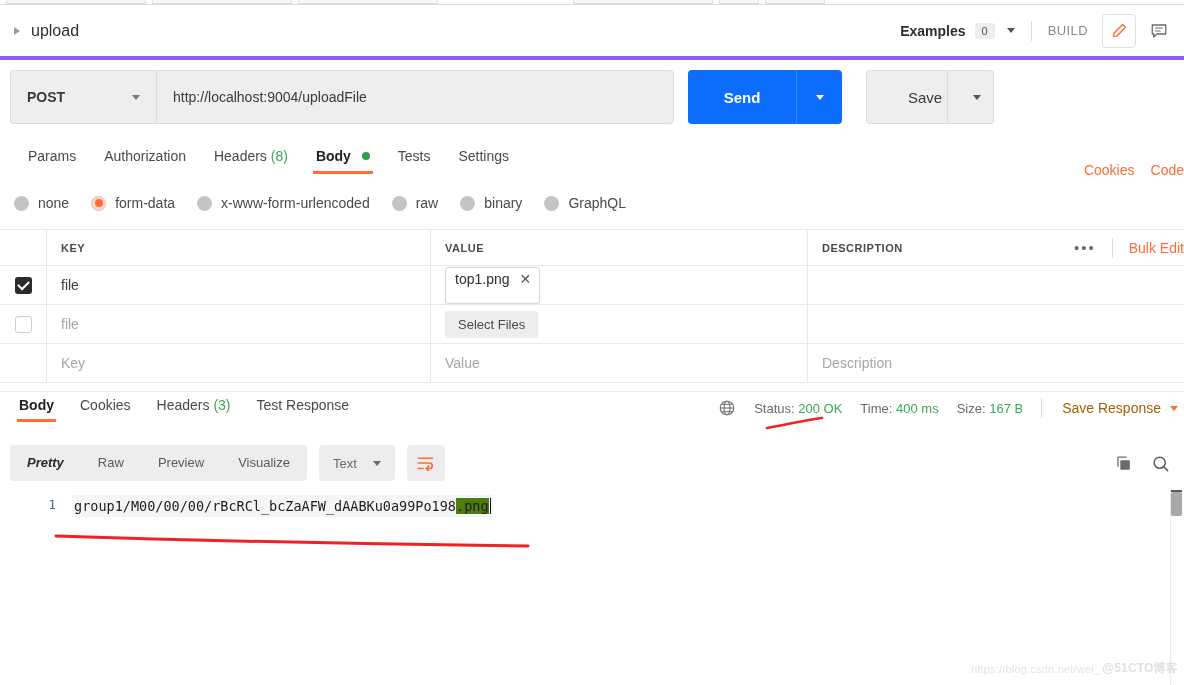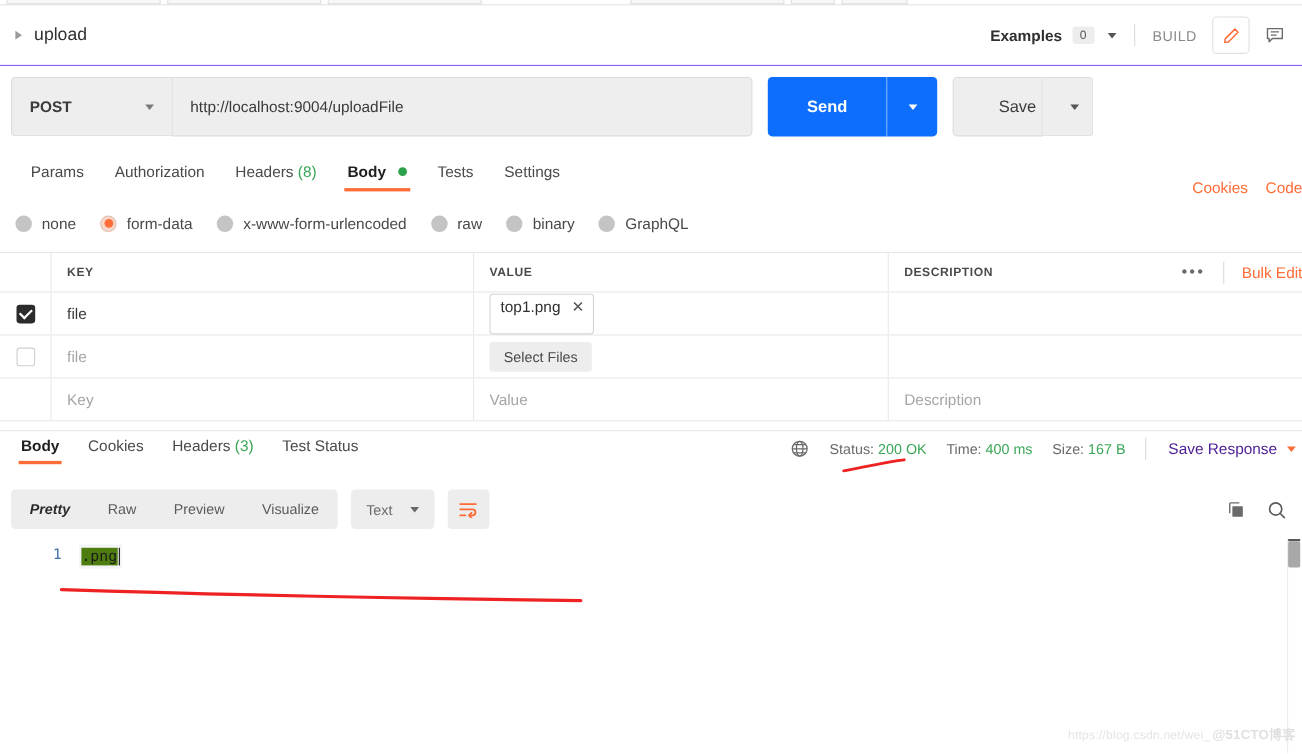--- a/index.html
+++ b/index.html
@@ -13,21 +13,21 @@
   }
 
   
   .tabstrip { position: absolute; top: 0; left: 0; width: 1184px; height: 5px; background:#ffffff; }
   .tabstrip .tchip { position:absolute; top:-26px; height:30px; background:#f7f7f7; border:1px solid #e2e2e2; border-bottom:1px solid #dcdcdc;}
   .tabstrip .tgap  { position:absolute; top:4px; height:1px; background:#dcdcdc; }
 
   
   .crumbrow {
     position: absolute; top: 5px; left: 0; width: 1184px; height: 55px;
-    background: #ffffff; border-bottom: 1px solid #8b5cf6;
+    background: #ffffff; border-bottom: 4px solid #8b5cf6;
     display: flex; align-items: center;
   }
   .crumb { display: flex; align-items: center; margin-left: 14px; }
   .tri {
     width: 0; height: 0; border-left: 6px solid #9b9b9b;
     border-top: 4.5px solid transparent; border-bottom: 4.5px solid transparent;
     margin-right: 11px;
   }
   .crumb-label { font-size: 16px; color: #2f2f2f; }
 
@@ -71,21 +71,21 @@
   .send-btn {
     width: 108px; background: #0d6efd; color: #fff; font-weight: 700; font-size: 15px;
     display: flex; align-items: center; justify-content: center; border-radius: 4px 0 0 4px;
   }
   .send-caret {
     width: 46px; background: #0d6efd; border-left: 1px solid #3b87fd;
     border-radius: 0 4px 4px 0; display:flex; align-items:center; justify-content:center;
   }
   .send-caret .caret-d { border-top-color:#fff; margin-left:0; }
   .save-btn {
-    width: 82px; margin-left: 14px; background:#eeeeee; border:1px solid #dcdcdc;
+    width: 82px; margin-left: 24px; background:#eeeeee; border:1px solid #dcdcdc;
     border-radius: 4px 0 0 4px; display:flex; align-items:center; justify-content:center;
     font-size: 15px; color:#3a3a3a;padding-left:36px;
   }
   .save-caret {
     width: 46px; background:#eeeeee; border:1px solid #dcdcdc; border-left:none;
     border-radius: 0 4px 4px 0; display:flex; align-items:center; justify-content:center;
   }
 
   
   .reqtabs {
@@ -149,21 +149,21 @@
 
   
   .resptabs {
     position: absolute; top: 391px; left: 0; width: 1184px; height: 38px;
     display: flex; align-items: flex-start; padding-left: 6px; border-top: 1px solid #e8e8e8;
   }
   .resptabs .rtab { padding: 5px 13px 13px 13px; }
   .resp-right { margin-left:auto; display:flex; align-items:center; gap:0; padding: 6px 6px 0 0; font-size:13px; }
   .meta { margin-left: 18px; color:#6a6a6a; }
   .meta b { font-weight: 400; color: #3aa757; }
-  .savresp { color:#4c1d95; margin-left: 20px; font-size: 14px; }
+  .savresp { color:#a16207; margin-left: 20px; font-size: 14px; }
   .savresp-caret { width:0;height:0;border-top:5px solid #ff6c37;border-left:4.5px solid transparent;border-right:4.5px solid transparent; margin-left:9px; }
 
   
   .viewbar { position: absolute; top: 443px; left: 10px; width: 1174px; height: 40px; display:flex; align-items:center; }
   .segs { display:flex; background:#ededed; border-radius:4px; height: 36px; align-items:center; }
   .seg { padding: 0 17px; font-size: 13px; color:#5a5a5a; line-height:36px; }
   .seg.active { color:#2b2b2b; font-weight:700;font-style:italic; }
   .textsel {
     margin-left: 12px; background:#ededed; border-radius:4px; height:36px; display:flex;
     align-items:center; padding: 0 14px; font-size:13px; color:#6a6a6a; gap: 16px;
@@ -366,21 +366,21 @@
   </div>
 </div>
 
 <div class="resptabs">
   <div class="rtab active"><span>Body</span></div>
   <div class="rtab"><span>Cookies</span></div>
   <div class="rtab">
     <span>Headers</span>
     <span class="cnt">(3)</span>
   </div>
-  <div class="rtab"><span>Test Status</span></div>
+  <div class="rtab"><span>Test Response</span></div>
 
   <div class="resp-right">
     <span style="display:flex;align-items:center;">
       <svg width="18" height="18" viewBox="0 0 24 24" fill="none" stroke="#6a6a6a" stroke-width="1.5">
         <circle cx="12" cy="12" r="9"></circle>
           <ellipse cx="12" cy="12" rx="4" ry="9"></ellipse>
           <path d="M3 12h18M4.5 7h15M4.5 17h15"></path>
       </svg>
     </span>
     <span class="meta">
@@ -434,21 +434,21 @@
       </svg>
     </span>
   </div>
 </div>
 
 <div class="codearea">
   <div class="gutter">
     <span>1</span>
   </div>
   <div class="codeline">
-    <span class="hl">.png</span><span class="caret-bar"></span>
+    <span>group1/M00/00/00/rBcRCl_bcZaAFW_dAABKu0a99Po198</span><span class="hl">.png</span><span class="caret-bar"></span>
   </div>
   <div class="scrollrail"></div>
   <div class="vscroll-track"></div>
   <div class="vscroll"></div>
 </div>
 
 <svg class="annot">
   <path d="M767 428 C 790 424, 805 420, 822 418" stroke="#ee2222" stroke-width="2.6" fill="none" stroke-linecap="round"></path>
   <path d="M56 536 C 180 540, 360 544, 528 546" stroke="#ee2222" stroke-width="3" fill="none" stroke-linecap="round"></path>
 </svg>

